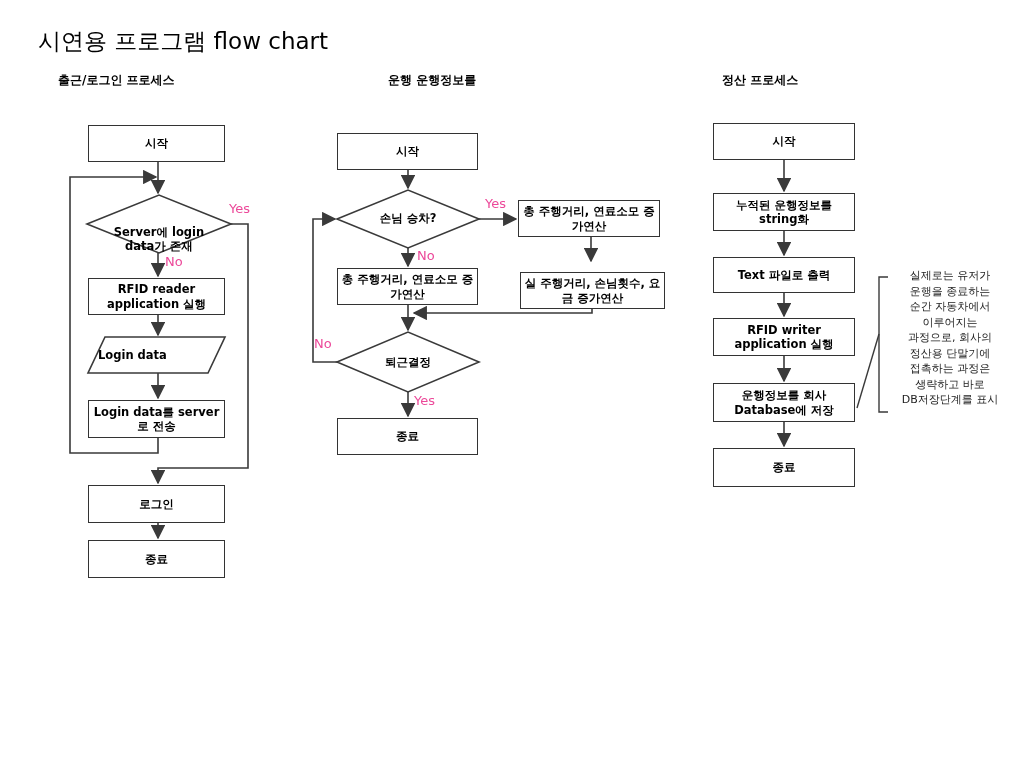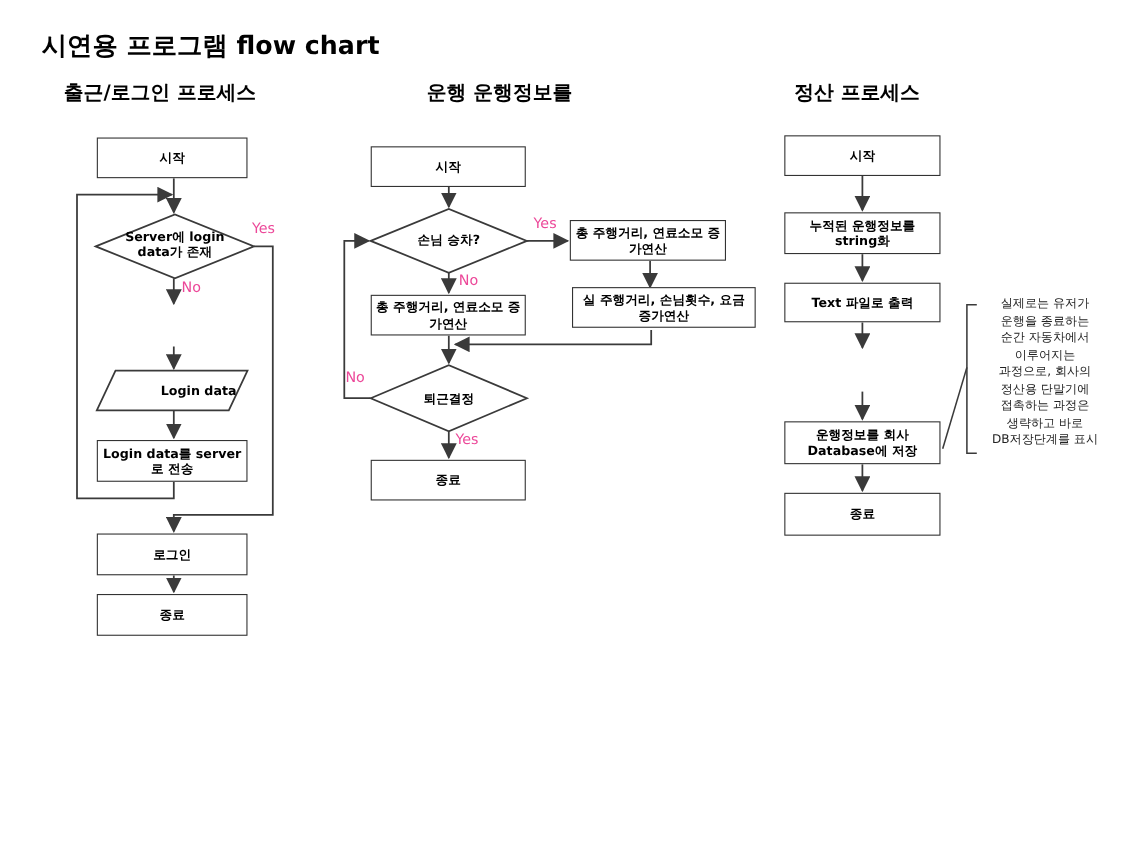--- a/index.html
+++ b/index.html
@@ -1,26 +1,26 @@
 <!DOCTYPE html>
 <html><head>
 <meta charset="utf-8">
 <style>
   html,body{margin:0;padding:0;background:#ffffff;}
   body{width:1024px;height:768px;position:relative;overflow:hidden;
        font-family:"DejaVu Sans","Liberation Sans",sans-serif;color:#000;}
   #stage{position:absolute;left:0;top:0;width:1024px;height:768px;}
   #lines{position:absolute;left:0;top:0;}
-  .title{position:absolute;left:38px;top:26px;font-size:23px;font-weight:bold;color:#000;}
-  .colhead{position:absolute;top:72px;font-size:18px;font-weight:bold;color:#000;white-space:nowrap;}
+  .title{position:absolute;left:38px;top:26px;font-size:23px;font-weight:normal;color:#000;}
+  .colhead{position:absolute;top:72px;font-size:12px;font-weight:bold;color:#000;white-space:nowrap;}
   .box{position:absolute;border:1.5px solid #333;background:#fff;display:flex;
        align-items:center;justify-content:center;text-align:center;
        font-size:11.5px;font-weight:bold;line-height:1.25;padding:1px 2px;box-sizing:border-box;}
   .dlabel{position:absolute;text-align:center;font-size:11.5px;font-weight:bold;line-height:1.2;}
-  .plabel{position:absolute;text-align:right;font-size:11.5px;font-weight:bold;}
+  .plabel{position:absolute;text-align:left;font-size:11.5px;font-weight:bold;}
   .conn{position:absolute;font-size:13px;color:#ec4899;}
   .annot{position:absolute;left:883px;top:268px;width:134px;font-size:11px;line-height:15.5px;
          text-align:center;white-space:pre-line;color:#222;}
 </style>
 </head>
 <body>
 
 <div id="stage">
 
   <svg id="lines" width="1024" height="768" viewBox="0 0 1024 768">
@@ -65,43 +65,45 @@
     </g>
   </svg>
 
   <div class="title">시연용 프로그램 flow chart</div>
 
   <div class="colhead" style="left:58px">출근/로그인 프로세스</div>
   <div class="colhead" style="left:388px">운행 운행정보를</div>
   <div class="colhead" style="left:722px">정산 프로세스</div>
 
   <div class="box" style="left:88px;top:125px;width:137px;height:37px">시작</div>
-  <div class="dlabel" style="left:99px;top:209px;width:120px">Server에 login data가 존재</div>
+  <div class="dlabel" style="left:99px;top:226px;width:120px">Server에 login data가 존재</div>
+  <div class="box" style="left:88px;top:278px;width:137px;height:37px">RFID reader application 실행</div>
   <div class="plabel" style="left:98px;top:348px;width:117px">Login data</div>
   <div class="box" style="left:88px;top:485px;width:137px;height:38px">로그인</div>
   <div class="box" style="left:88px;top:400px;width:137px;height:38px">Login data를 server로 전송</div>
   <div class="box" style="left:88px;top:540px;width:137px;height:38px">종료</div>
   <div class="conn" style="left:229px;top:201px">Yes</div>
   <div class="conn" style="left:165px;top:254px">No</div>
 
   <div class="box" style="left:337px;top:133px;width:141px;height:37px">시작</div>
   <div class="dlabel" style="left:348px;top:212px;width:120px">손님 승차?</div>
   <div class="box" style="left:337px;top:268px;width:141px;height:37px">총 주행거리, 연료소모 증가연산</div>
   <div class="box" style="left:518px;top:200px;width:142px;height:37px">총 주행거리, 연료소모 증가연산</div>
-  <div class="box" style="left:520px;top:261px;width:167px;height:37px">실 주행거리, 손님횟수, 요금 증가연산</div>
+  <div class="box" style="left:520px;top:272px;width:145px;height:37px">실 주행거리, 손님횟수, 요금 증가연산</div>
   <div class="dlabel" style="left:348px;top:356px;width:120px">퇴근결정</div>
   <div class="box" style="left:337px;top:418px;width:141px;height:37px">종료</div>
   <div class="conn" style="left:485px;top:196px">Yes</div>
   <div class="conn" style="left:417px;top:248px">No</div>
   <div class="conn" style="left:314px;top:336px">No</div>
   <div class="conn" style="left:414px;top:393px">Yes</div>
 
   <div class="box" style="left:713px;top:123px;width:142px;height:37px">시작</div>
   <div class="box" style="left:713px;top:257px;width:142px;height:36px">Text 파일로 출력</div>
   <div class="box" style="left:713px;top:193px;width:142px;height:38px">누적된 운행정보를 string화</div>
+  <div class="box" style="left:713px;top:318px;width:142px;height:38px">RFID writer application 실행</div>
   <div class="box" style="left:713px;top:383px;width:142px;height:39px">운행정보를 회사 Database에 저장</div>
   <div class="box" style="left:713px;top:448px;width:142px;height:39px">종료</div>
   <div class="annot">실제로는 유저가
 운행을 종료하는
 순간 자동차에서
 이루어지는
 과정으로, 회사의
 정산용 단말기에
 접촉하는 과정은
 생략하고 바로

